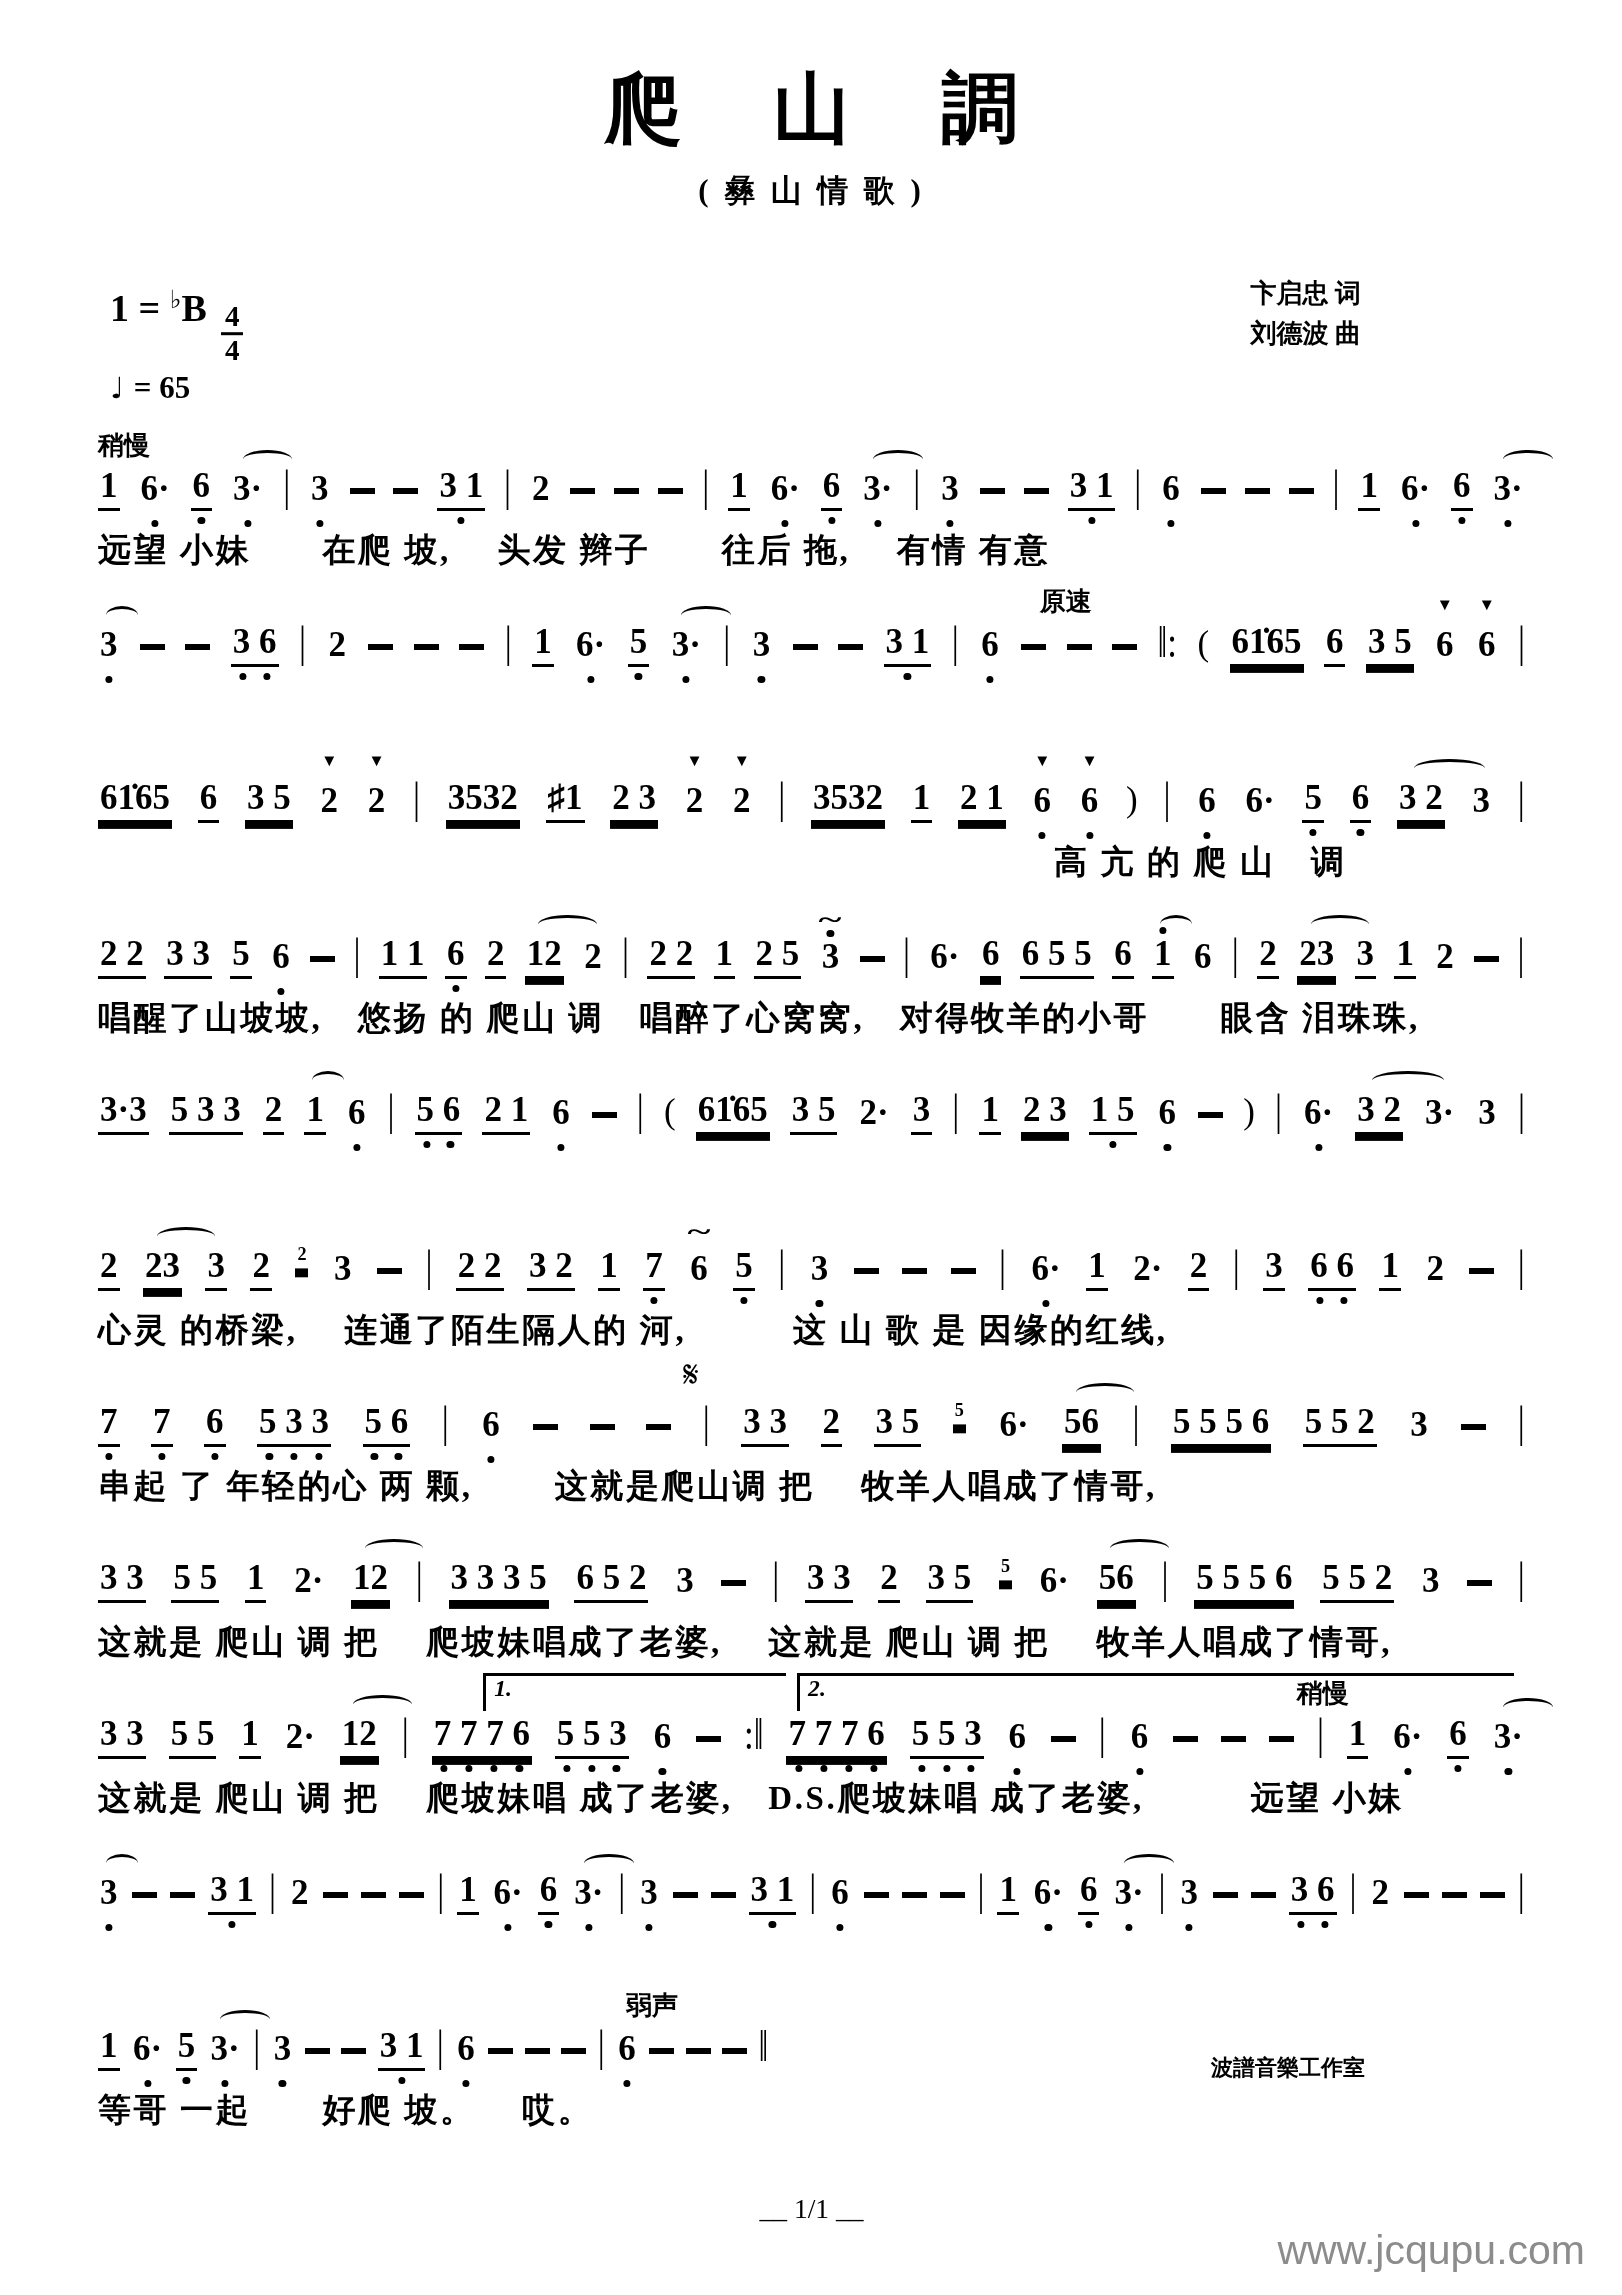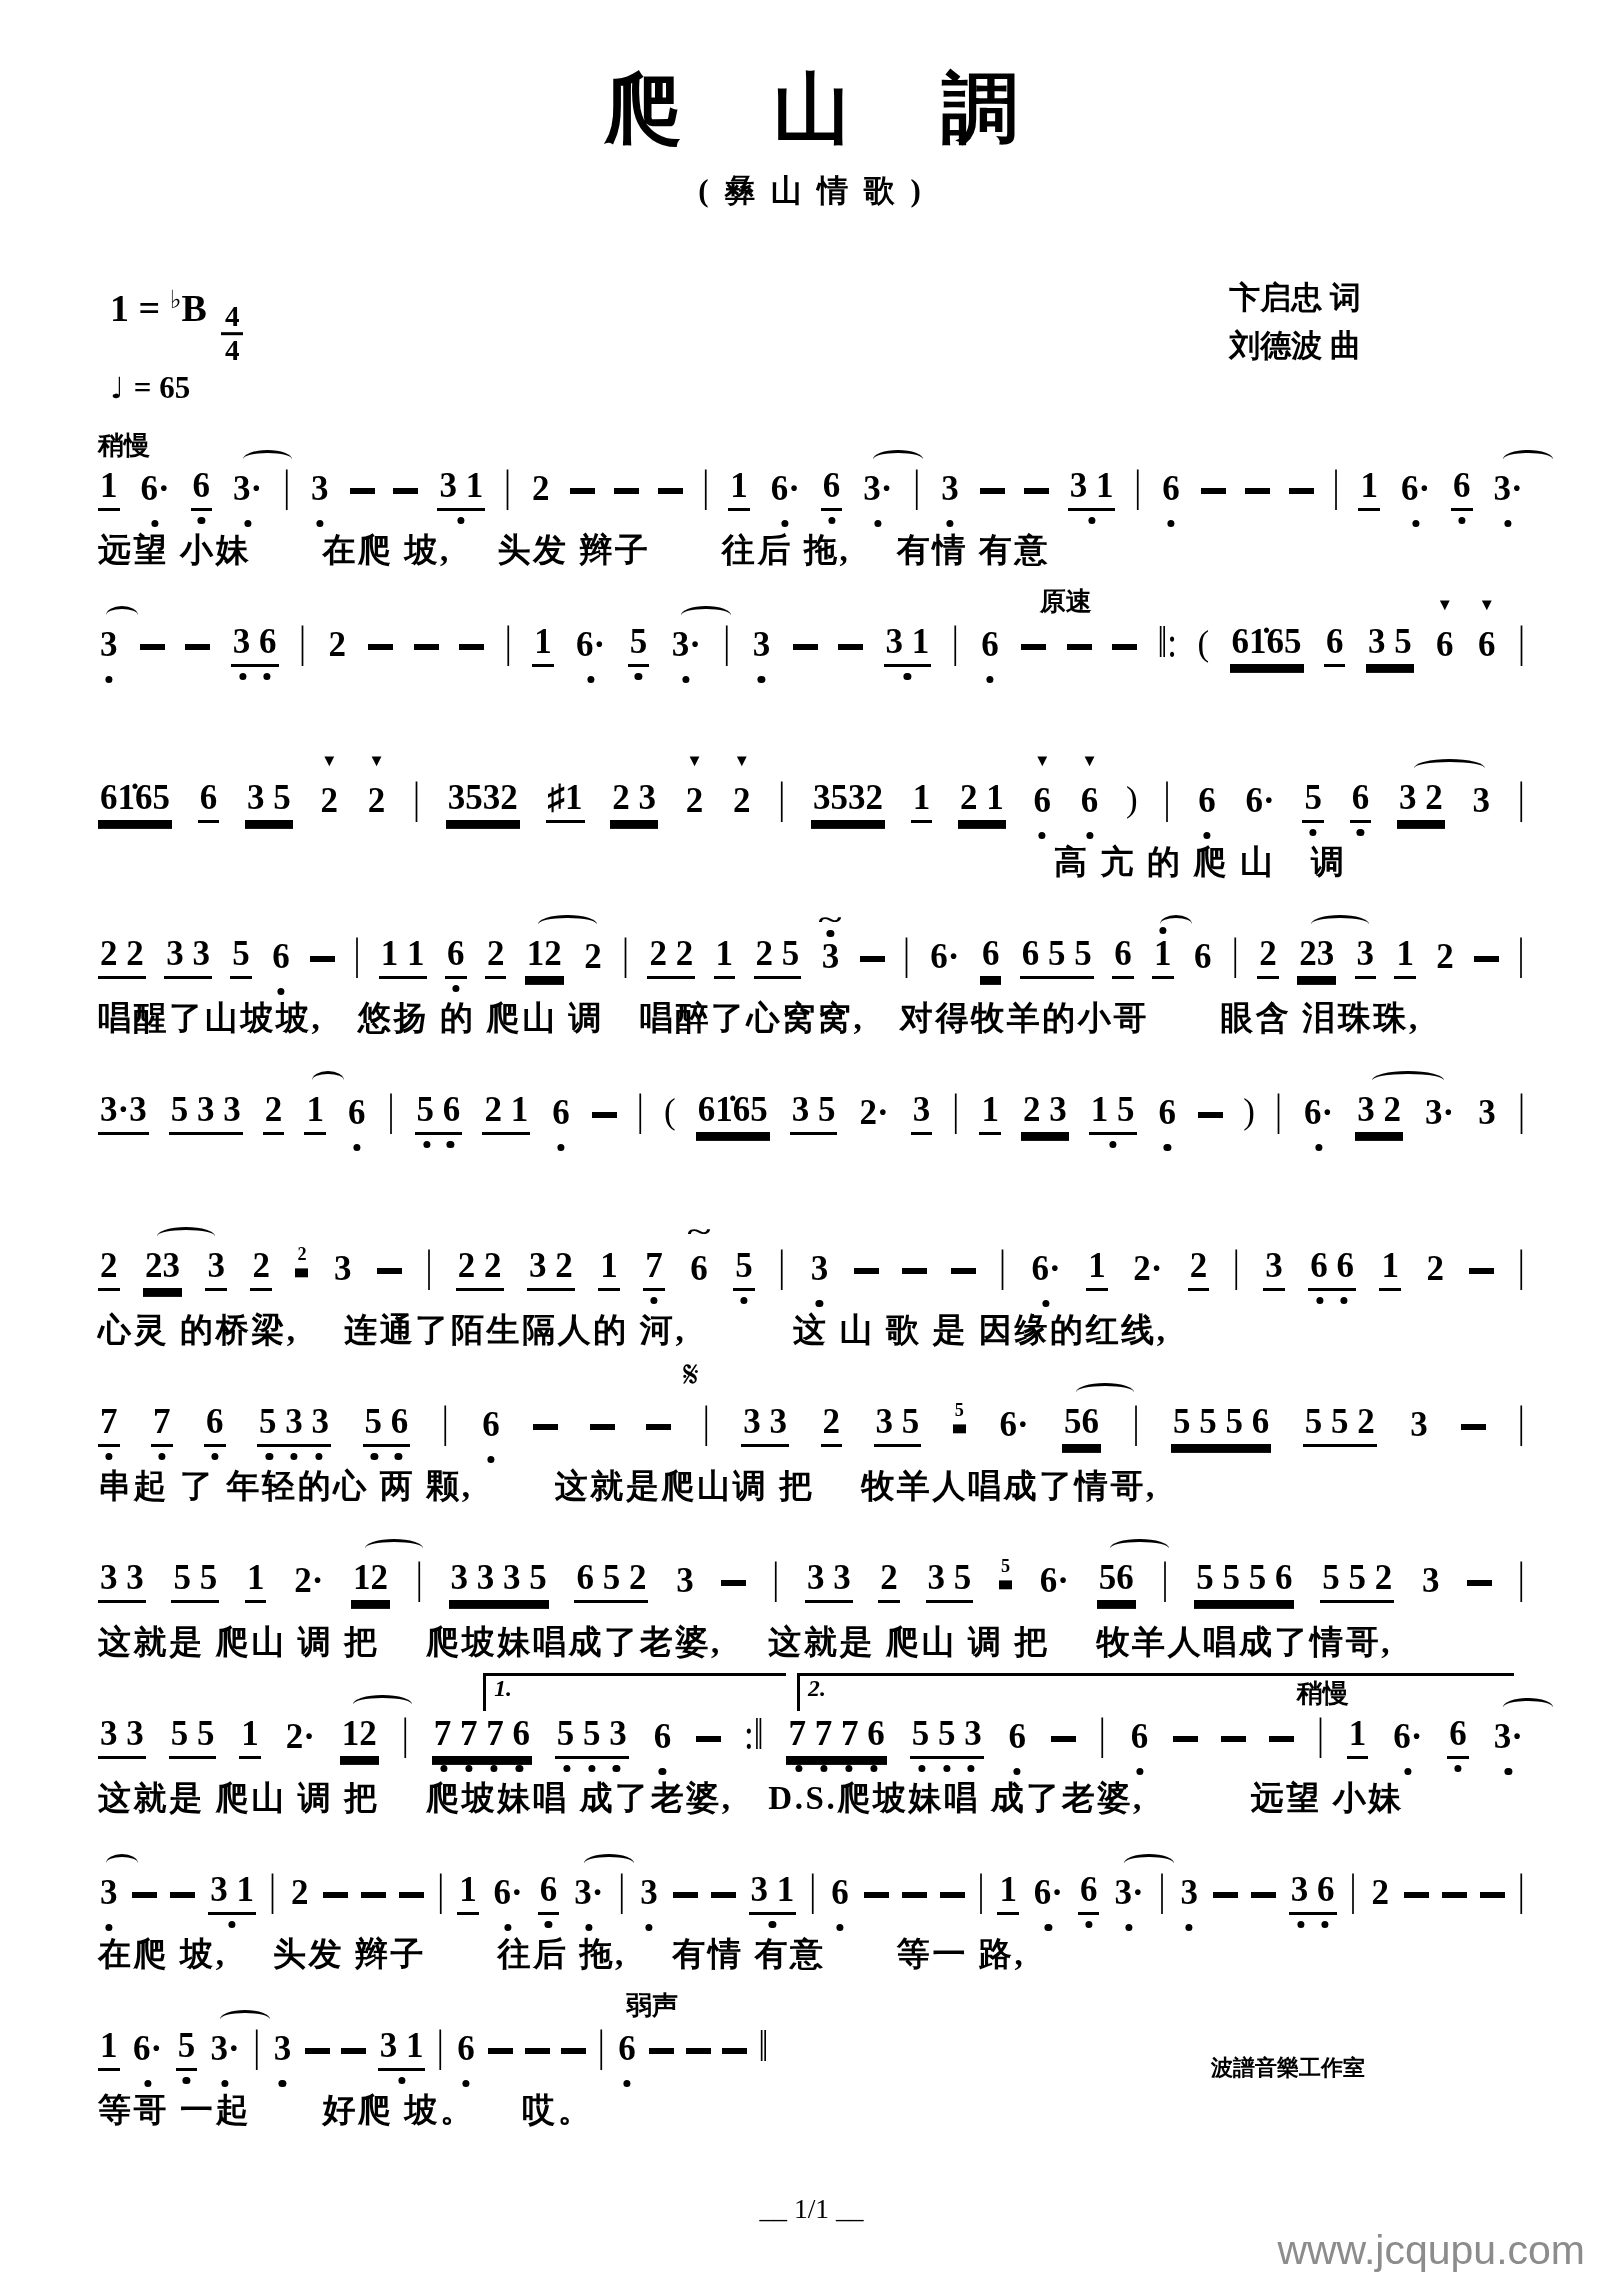--- a/index.html
+++ b/index.html
@@ -3,21 +3,21 @@
 <meta charset="utf-8">
 <style>
   html,body{margin:0;padding:0;background:#d9d9d9;}
   .sheet{position:relative;width:1623px;height:2295px;background:#ffffff;color:#000;
          font-family:"Liberation Serif","DejaVu Serif",serif;overflow:hidden;}
 
   
   .title{padding-top:71px;text-align:center;font-size:77px;font-weight:bold;
          letter-spacing:36px;text-indent:36px;line-height:1;}
   .subtitle{margin-top:22px;text-align:center;font-size:31px;font-weight:bold;letter-spacing:3.9px;}
-  .credits{position:absolute;top:274px;right:262px;font-size:31px;font-weight:bold;line-height:1.55;text-align:left;}
+  .credits{position:absolute;top:274px;right:262px;font-size:26px;font-weight:bold;line-height:1.55;text-align:left;}
   .keysig{position:absolute;top:287px;left:110px;}
   .keyline{font-size:38px;font-weight:bold;line-height:1;}
   .keyline .flat{font-size:25px;vertical-align:13px;font-family:"DejaVu Sans",sans-serif;}
   .meter{display:inline-flex;flex-direction:column;align-items:center;font-size:29px;line-height:1.08;
          margin-left:14.4px;font-weight:bold;transform:translateY(5.2px);}
   .meter b:first-child{border-bottom:3.3px solid #000;padding:0 3.9px;}
   .tempo{margin-top:7.9px;font-size:31px;font-weight:bold;}
   .tempo .notechar{font-family:"DejaVu Sans",sans-serif;font-size:29px;}
 
   
@@ -418,21 +418,20 @@
           <span class="dash"></span>
           <span class="dash"></span>
           <span class="tok u1">3 6<i class="lo" style="left: 25%;"></i><i class="lo" style="left: 75%;"></i></span>
           <span class="sym bar">|</span>
           <span class="tok">2</span>
           <span class="dash"></span>
           <span class="dash"></span>
           <span class="dash"></span>
           <span class="sym bar">|</span>
         </div>
-        <div class="lyrics">在爬 坡,　 头发 辫子　　往后 拖,　 有情 有意　　等一 路,</div>
       </div>
       <div class="system">
         <div class="ann" style="left: 37%;">弱声</div>
         <div class="notes short">
           <span class="tok u1">1</span>
           <span class="tok">6·<i class="lo" style="left: 50%;"></i></span>
           <span class="tok u1">5<i class="lo" style="left: 50%;"></i></span>
           <span class="tok">3·<i class="lo" style="left: 50%;"></i><i class="arc"></i></span>
           <span class="sym bar">|</span>
           <span class="tok">3<i class="lo" style="left: 50%;"></i></span>

